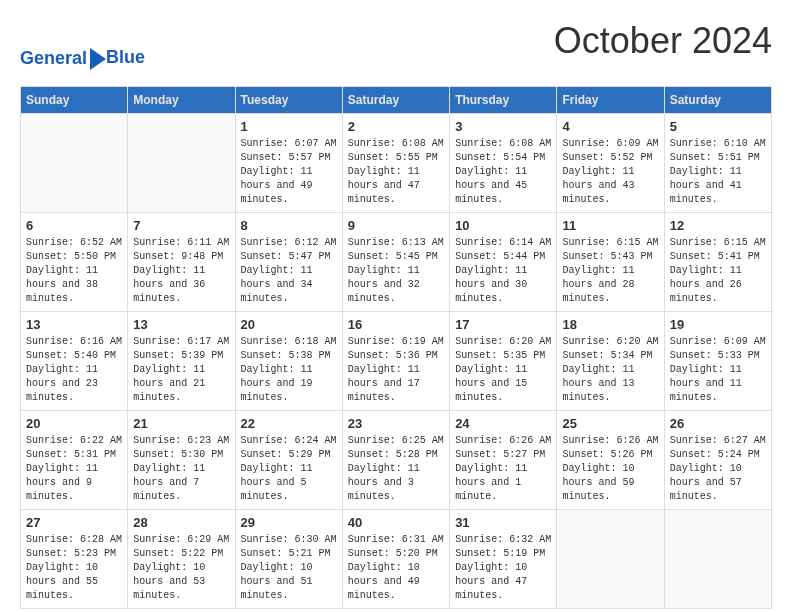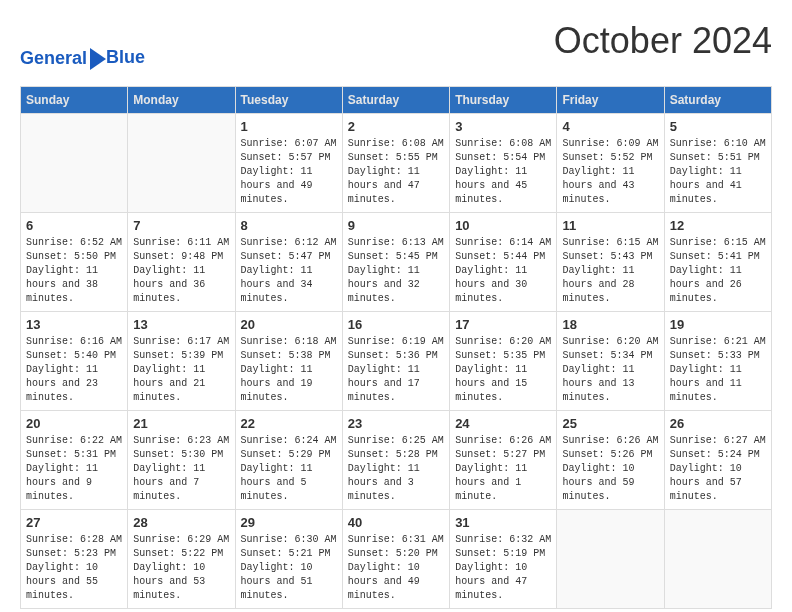--- a/index.html
+++ b/index.html
@@ -223,21 +223,21 @@
 Daylight: 11 hours and 15 minutes.</div>
         </td>
         <td>
           <div class="day-number">18</div>
           <div class="day-info">Sunrise: 6:20 AM
 Sunset: 5:34 PM
 Daylight: 11 hours and 13 minutes.</div>
         </td>
         <td>
           <div class="day-number">19</div>
-          <div class="day-info">Sunrise: 6:21 AM
+          <div class="day-info">Sunrise: 6:09 AM
 Sunset: 5:33 PM
 Daylight: 11 hours and 11 minutes.</div>
         </td>
       </tr>
       <tr>
         <td>
           <div class="day-number">20</div>
           <div class="day-info">Sunrise: 6:22 AM
 Sunset: 5:31 PM
 Daylight: 11 hours and 9 minutes.</div>

